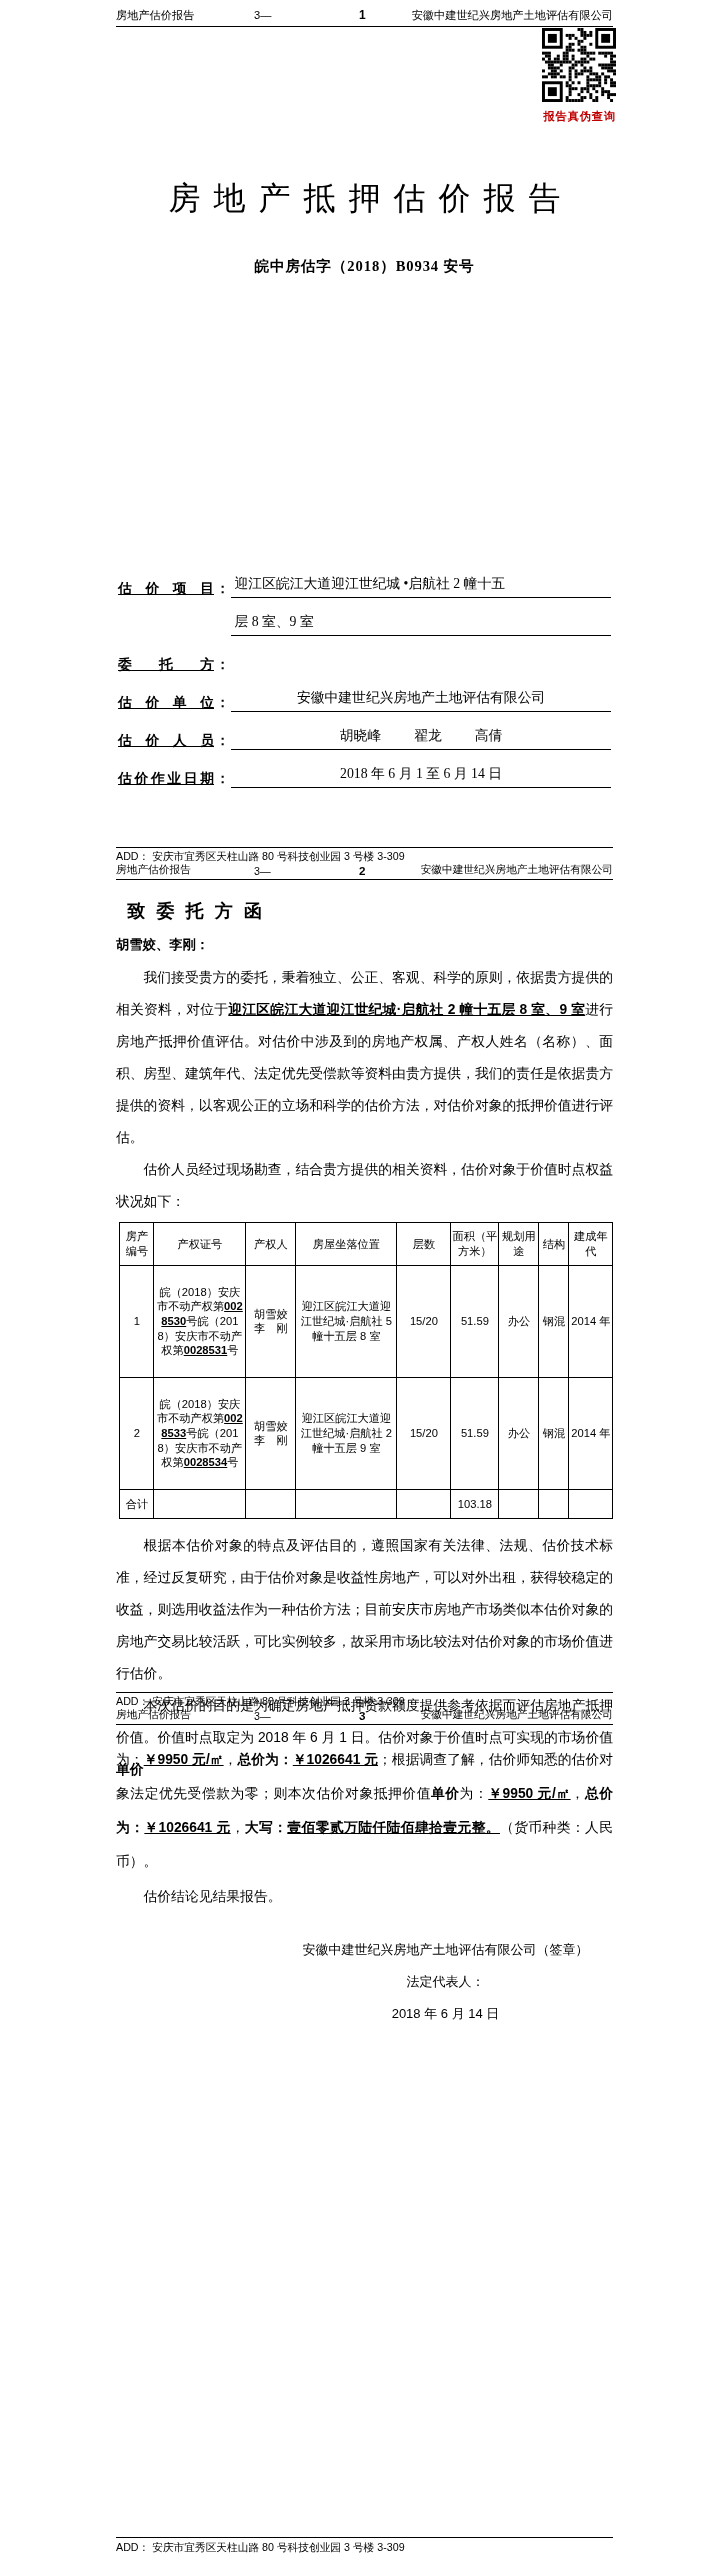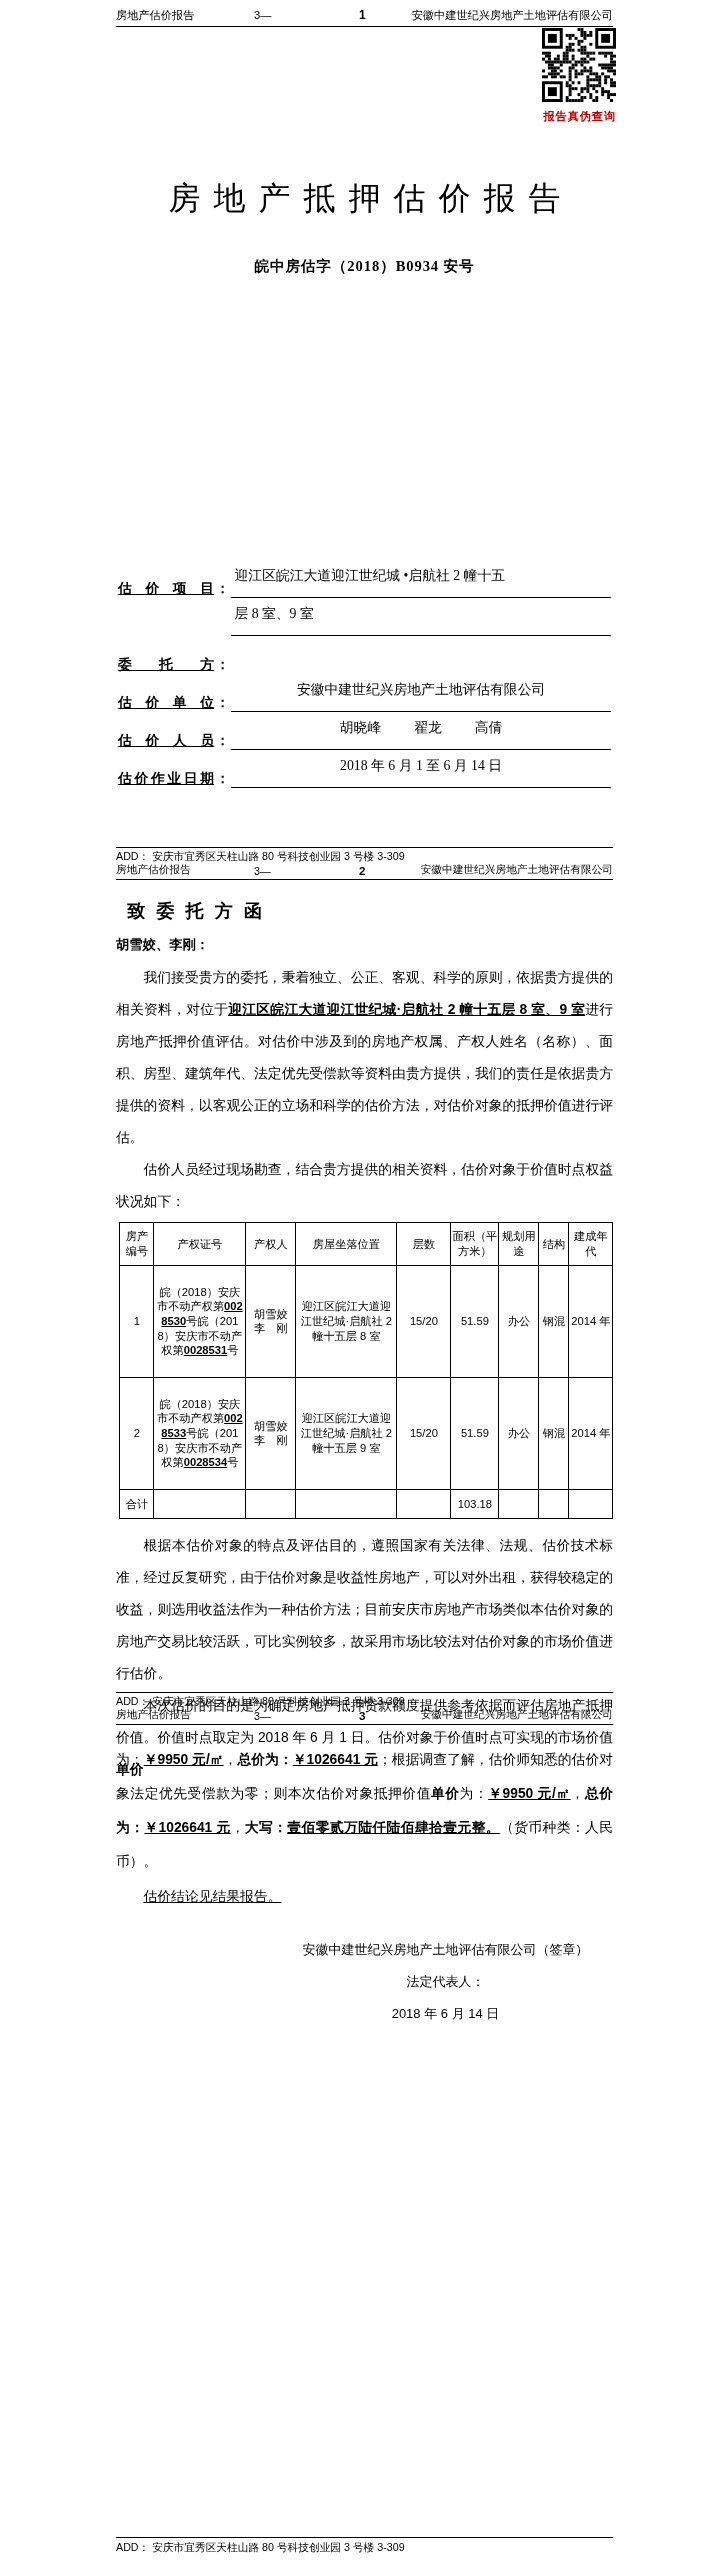--- a/index.html
+++ b/index.html
@@ -34,21 +34,21 @@
          font-family:"Liberation Serif",serif;font-size:32px;letter-spacing:13px;text-indent:13px;white-space:nowrap;}
   .docno{position:absolute;top:257px;left:116px;width:497px;text-align:center;
          font-family:"Liberation Serif",serif;font-size:14.6px;font-weight:bold;letter-spacing:0.9px;}
 
   .fields{position:absolute;top:560px;left:118px;width:493px;
           font-family:"Liberation Serif",serif;font-size:13.8px;}
   .frow{display:flex;align-items:flex-end;height:38px;}
   .flabel{width:96px;font-weight:bold;line-height:19px;text-align:justify;text-align-last:justify;text-decoration:underline;}
   .fcolon{font-weight:bold;line-height:19px;padding:0 1.7px;}
   .fspacer{width:113px;}
-  .fval{flex:1;border-bottom:1.3px solid #000;text-align:center;line-height:20.6px;padding-bottom:10px;}
+  .fval{flex:1;border-bottom:1.3px solid #000;text-align:center;line-height:20.6px;padding-bottom:2px;}
   .fval.left{text-align:left;padding-left:3.4px;}
   .staff-line{display:flex;justify-content:center;gap:33px;}
 
   
   .letter-title{position:absolute;top:899px;left:116px;width:497px;
                 font-family:"Liberation Serif",serif;font-size:18px;font-weight:bold;
                 letter-spacing:11.2px;text-indent:11.2px;}
   .letter{position:absolute;top:935px;left:116px;width:497px;
           font-size:13.8px;line-height:32px;text-align:justify;}
   .salut{font-weight:bold;line-height:20.6px;font-size:13.3px;}
@@ -61,21 +61,21 @@
   .vtable{border-collapse:collapse;table-layout:fixed;width:493px;margin:3.4px 0 0 3.4px;
           font-size:11.2px;line-height:14.6px;text-align:center;}
   .vtable td{border:1.7px solid #000;padding:1.7px 0.9px;vertical-align:middle;text-indent:0;
              text-align:center;word-break:break-all;}
   .pre{white-space:pre-line;}
   .cert-num{font-weight:bold;text-decoration:underline;}
 
   
   .p3sec{position:absolute;top:1743px;left:116px;width:497px;
          font-size:13.8px;line-height:34px;text-align:justify;}
-  .concl{text-indent:27.5px;line-height:31px;margin-top:1.7px;text-decoration:underline;}
+  .concl{text-indent:27.5px;line-height:31px;margin-top:1.7px;}
   .signblock{margin:22.3px 0 0 163px;width:333px;text-align:center;line-height:32px;font-size:13px;}
 </style>
 </head>
 <body>
 
 <div class="page">
 
   <div class="pg-head" style="top:6.9px;">
     <span class="dt">房地产估价报告</span>
     <span class="pfx">3—</span>
@@ -388,21 +388,21 @@
         <td>面积（平方米）</td>
         <td>规划用途</td>
         <td>结构</td>
         <td>建成年代</td>
       </tr>
       <tr style="height:112px">
         <td>1</td>
         <td><span>皖（2018）安庆市不动产权第</span><span class="cert-num">0028530</span><span>号</span><span>皖（2018）安庆市不动产权第</span><span class="cert-num">0028531</span><span>号</span></td>
         <td class="pre">胡雪姣
 李　刚</td>
-        <td>迎江区皖江大道迎江世纪城·启航社 2 幢十五层 8 室</td>
+        <td>迎江区皖江大道迎江世纪城·启航社 5 幢十五层 8 室</td>
         <td>15/20</td>
         <td>51.59</td>
         <td>办公</td>
         <td>钢混</td>
         <td>2014 年</td>
       </tr>
       <tr style="height:112px">
         <td>2</td>
         <td><span>皖（2018）安庆市不动产权第</span><span class="cert-num">0028533</span><span>号</span><span>皖（2018）安庆市不动产权第</span><span class="cert-num">0028534</span><span>号</span></td>
         <td class="pre">胡雪姣

